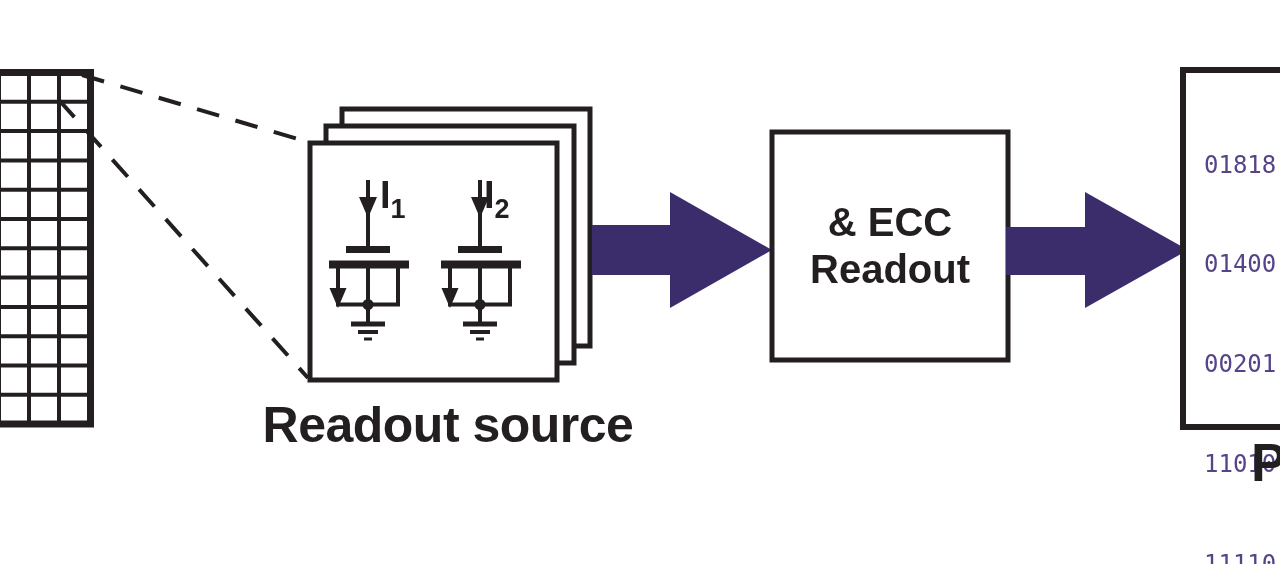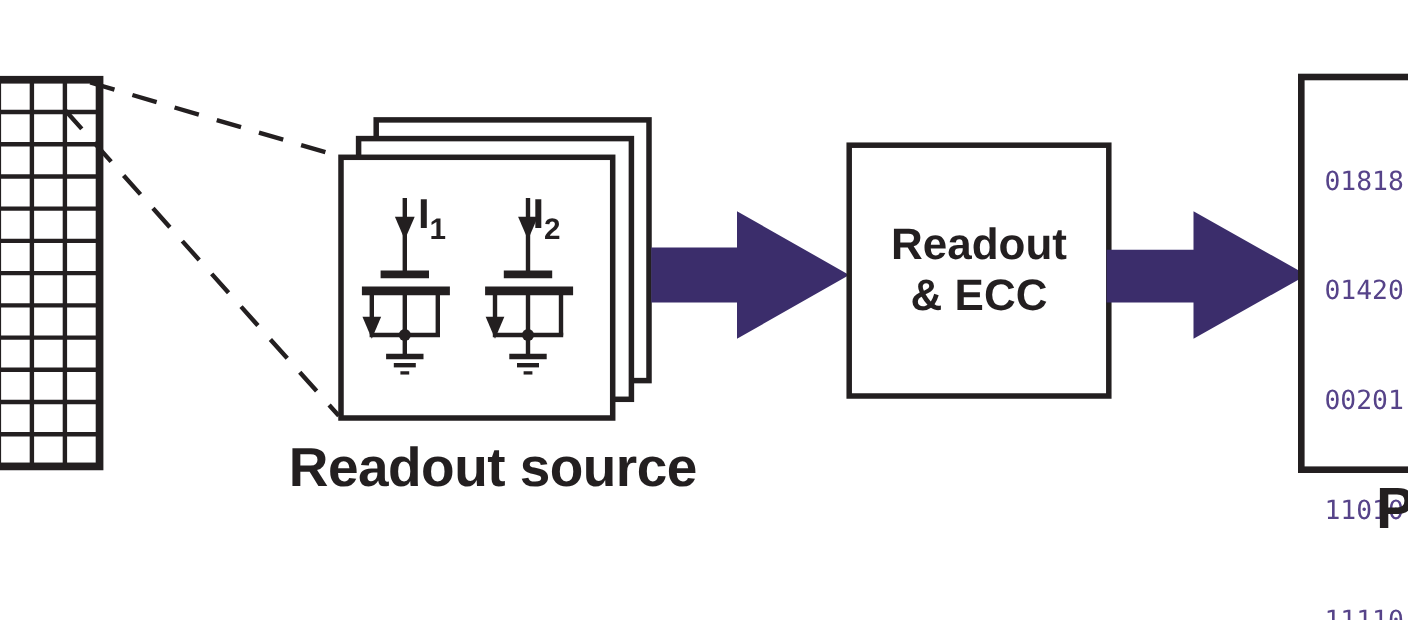--- a/index.html
+++ b/index.html
@@ -103,27 +103,27 @@
 
     <rect class="boxfill" x="1183" y="70" width="175" height="357" stroke-width="6"></rect>
   </svg>
 
   <div class="overlay lbl" style="left:380px;top:176px;"><span>I</span><sub>1</sub></div>
   <div class="overlay lbl" style="left:484px;top:176px;"><span>I</span><sub>2</sub></div>
 
   <div class="overlay caption" style="left:248px;top:400px;width:400px;">Readout source</div>
 
   <div class="overlay readout-text" style="left:772px;top:132px;width:236px;height:228px;">
+    <div>&amp; ECC</div>
     <div>Readout</div>
-    <div>&amp; ECC</div>
   </div>
 
   <div class="overlay bits" style="left:1204px;top:82px;">
     <div>01818</div>
-    <div>01420</div>
+    <div>01400</div>
     <div>00201</div>
     <div>11010</div>
     <div>11110</div>
     
     
     
     
     
   </div>
 

